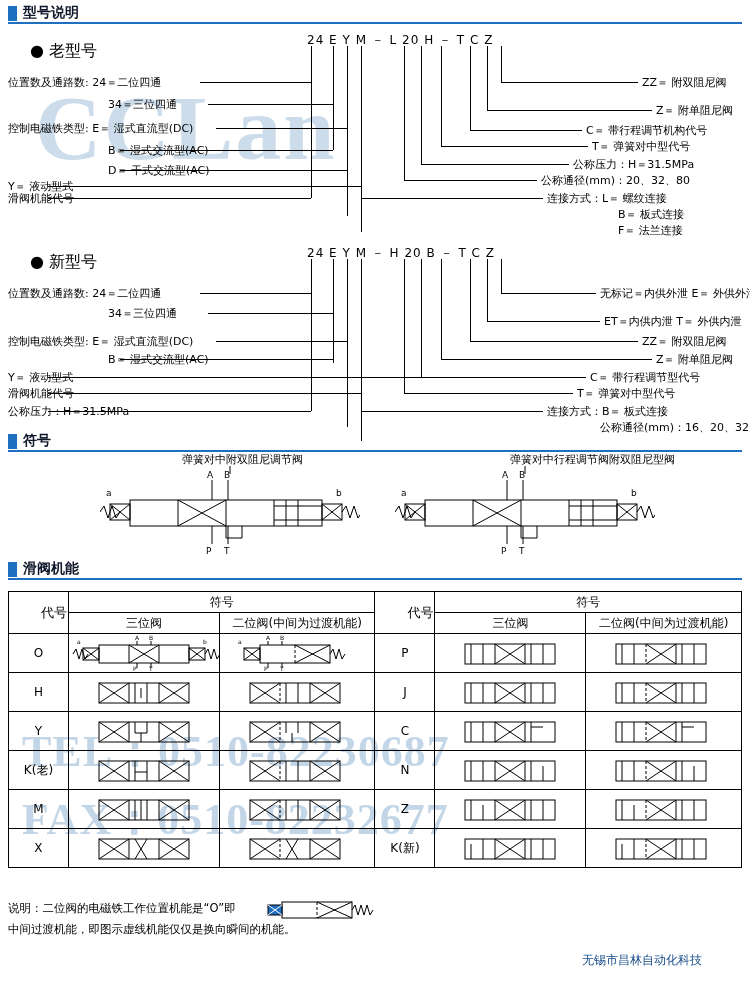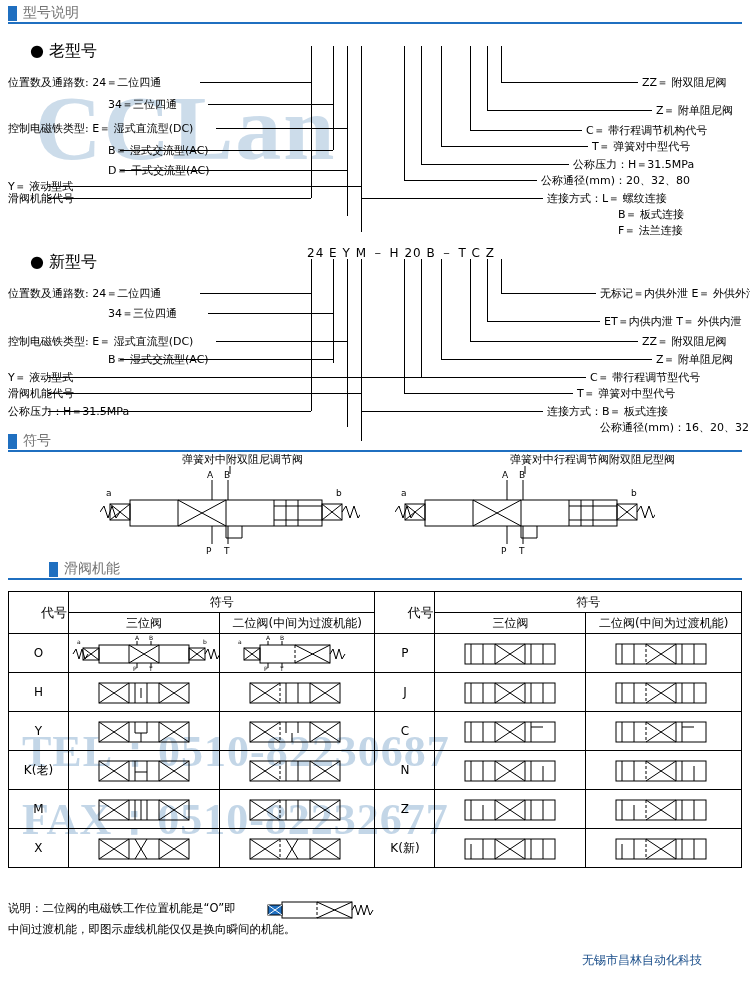--- a/index.html
+++ b/index.html
@@ -42,21 +42,21 @@
     left:22px;top:790px;
     font-size:44px;font-weight:bold;
     color:#b9cfe3;opacity:.85;
     font-family:"Liberation Serif",serif;
     white-space:nowrap;letter-spacing:1px;
   }
 
   
   .sec{position:absolute;display:flex;align-items:center;gap:6px;}
   .sec .bar{width:9px;height:15px;background:#1f6fc0;display:inline-block;}
-  .sec .txt{font-size:14px;font-weight:normal;color:#737373;text-align:center;}
+  .sec .txt{font-size:14px;font-weight:bold;color:#0f172a;text-align:center;}
 
   .hr-blue{position:absolute;height:2px;background:#1f6fc0;}
 
   
   .codeline{position:absolute;font-size:12px;letter-spacing:1px;white-space:nowrap;}
   .bullet{position:absolute;font-size:16px;white-space:nowrap;}
   .lbl{position:absolute;font-size:11px;white-space:nowrap;line-height:14px;}
   .lbl.r{text-align:left;}
   .ln{position:absolute;background:#000;}
   .ln.h{height:1px;}
@@ -100,20 +100,21 @@
   <div class="wm wm-tel">TEL：0510-82230687</div>
   <div class="wm wm-fax">FAX：0510-82232677</div>
 
   <div class="sec" style="left:8px;top:4px;">
     <span class="bar"></span>
     <span class="txt">型号说明</span>
   </div>
   <div class="hr-blue" style="left:8px;top:22px;width:734px;"></div>
 
   <div class="bullet" style="left:30px;top:41px;">● 老型号</div>
+  <div class="codeline" style="left:307px;top:32px;">24 E Y M － L 20 H － T C Z</div>
 
   <div class="ln v" style="left:311px;top:46px;height:152px;"></div>
   <div class="ln v" style="left:333px;top:46px;height:104px;"></div>
   <div class="ln v" style="left:347px;top:46px;height:170px;"></div>
   <div class="ln v" style="left:361px;top:46px;height:186px;"></div>
   <div class="ln v" style="left:404px;top:46px;height:134px;"></div>
   <div class="ln v" style="left:421px;top:46px;height:118px;"></div>
   <div class="ln v" style="left:441px;top:46px;height:100px;"></div>
   <div class="ln v" style="left:470px;top:46px;height:84px;"></div>
   <div class="ln v" style="left:487px;top:46px;height:64px;"></div>
@@ -272,21 +273,21 @@
         <text x="107" y="12">A</text>
           <text x="124" y="12">B</text>
         <text x="106" y="88">P</text>
           <text x="124" y="88">T</text>
         <text x="6" y="30">a</text>
           <text x="236" y="30">b</text>
       </g>
     </svg>
   </div>
 
-  <div class="sec" style="left:8px;top:560px;margin-left:41px;">
+  <div class="sec" style="left:8px;top:560px;">
     <span class="bar"></span>
     <span class="txt">滑阀机能</span>
   </div>
   <div class="hr-blue" style="left:8px;top:578px;width:734px;"></div>
 
   <table class="fn">
     <tbody>
         <tr>
       <th class="code" rowspan="2">代号</th>
       <th colspan="2">符号</th>

